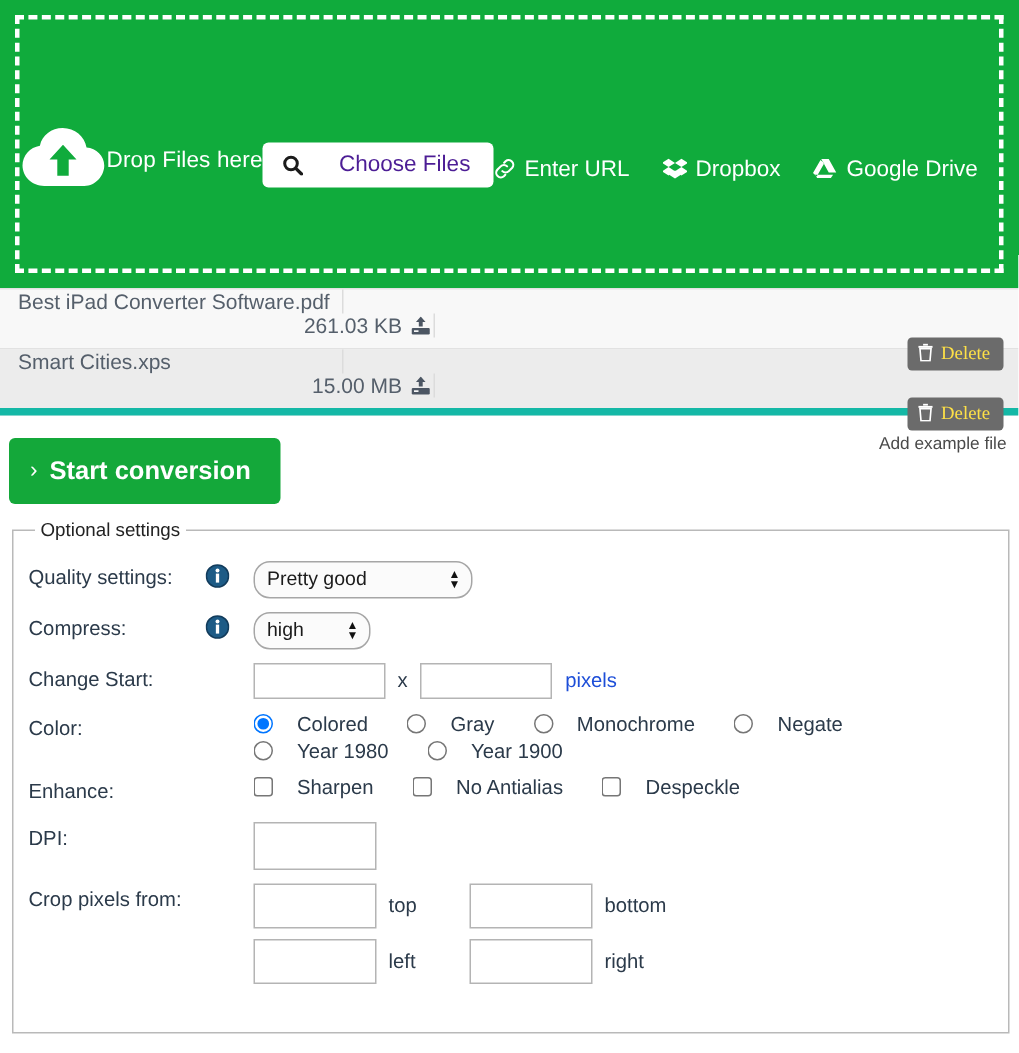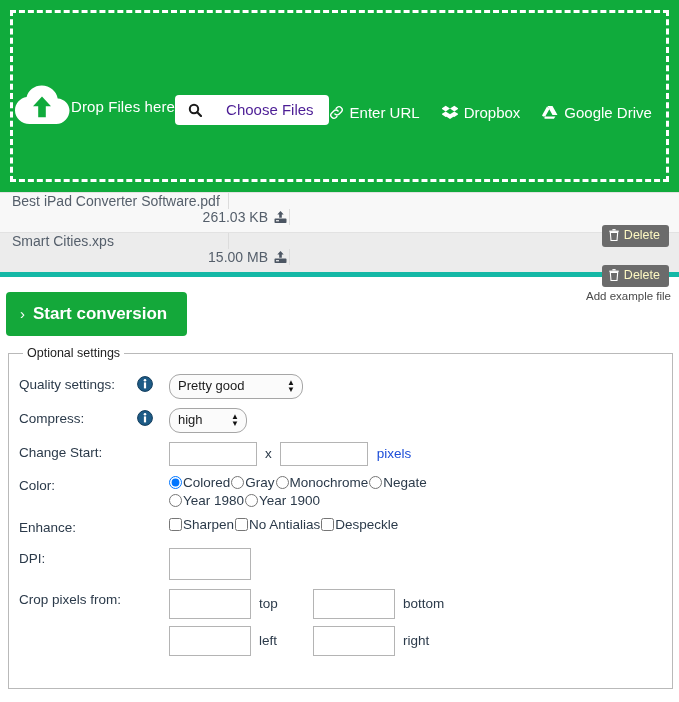--- a/index.html
+++ b/index.html
@@ -111,25 +111,25 @@
   .cell-actions {
     flex: 1;
     display: flex;
     align-items: center;
     justify-content: flex-end;
     padding-right: 10px;
     box-sizing: border-box;
   }
   .delete-btn {
     background: #6b6b6b;
-    color: #fef9c3;
+    color: #fde047;
     border: none;
     border-radius: 3px;
     font-size: 12.5px;
-    font-family: Liberation Sans, sans-serif;
+    font-family: Liberation Serif, serif;
     padding: 4px 9px 5px 7px;
     display: inline-flex;
     align-items: center;
     gap: 5px;
     cursor: pointer;
     line-height: 1;
   }
   .delete-btn .trash { width: 10px; height: 12px; display:block; }
 
   
@@ -213,43 +213,43 @@
   .selwrap .arrows {
     position: absolute;
     right: 8px; top: 50%;
     transform: translateY(-50%);
     pointer-events: none;
     font-size: 8px;
     line-height: 7px;
     color: #111;
     text-align: center;
   }
-  .sel-quality { width: 134px; }
+  .sel-quality { width: 146px; }
   .sel-compress { width: 78px; }
 
   input.tx {
     border: 1px solid #b4b4b4;
     background: #ffffff;
     height: 24px;
     box-sizing: border-box;
     font-family: "Liberation Sans", sans-serif;
     font-size: 13px;
     padding: 0 4px;
   }
   .w-size { width: 88px; }
   .unit { font-size: 13.5px; color: #2b3a4a; margin: 0 8px; }
   .unit-after { font-size: 13.5px; color: #1d4ed8; margin-left: 9px; }
 
   .opt {
     display: inline-flex;
     align-items: center;
     font-size: 13.5px;
     color: #2b3a4a;
-    margin-right: 1px;
-    gap: 1px;
+    margin-right: 26px;
+    gap: 16px;
     cursor: pointer;
     white-space: nowrap;
   }
   .opt input { margin: 0; cursor: pointer; }
   .optline { display: flex; align-items: center; flex-wrap: nowrap; width: 100%; margin-bottom: 3px; }
   .optline:last-child { margin-bottom: 0; }
   .w-dpi { width: 82px; }
   .w-crop { width: 82px; }
   .croprow { display:flex; align-items:center; margin-bottom: 7px; }
   .croprow .lbl { font-size: 13.5px; color:#2b3a4a; margin: 0 8px; width: 46px;}

